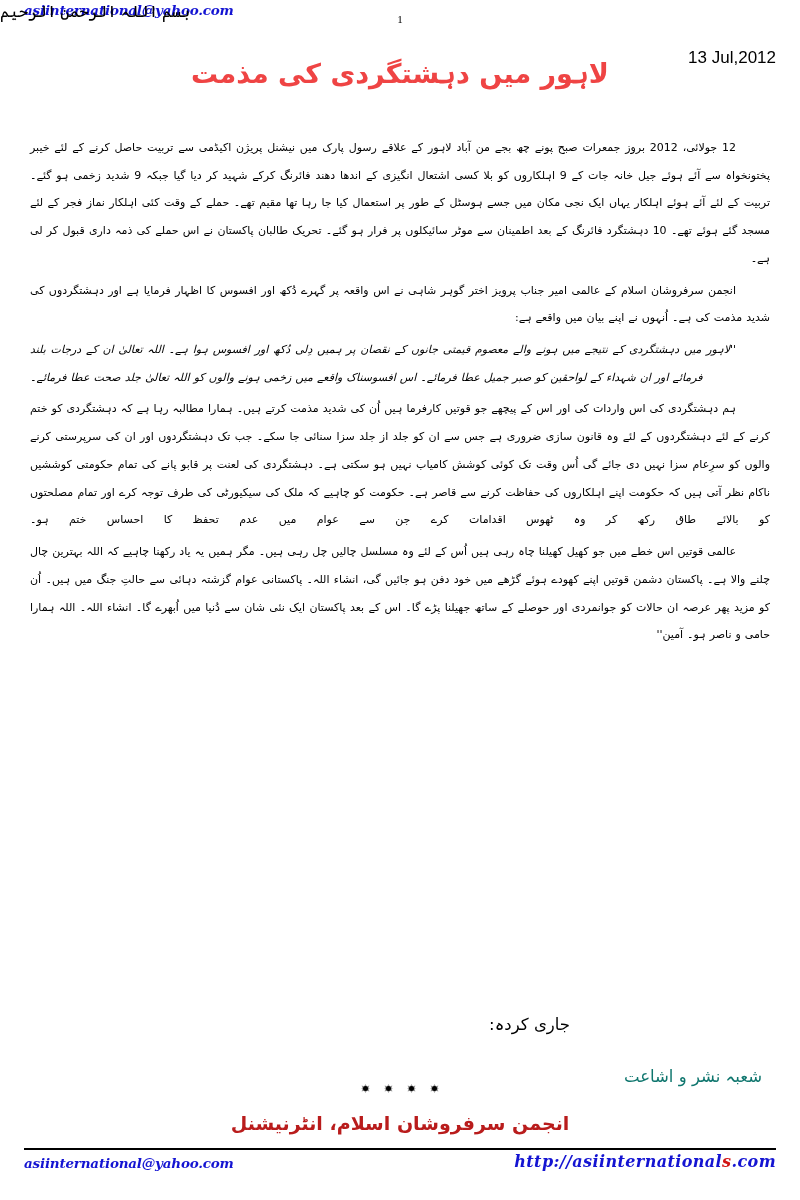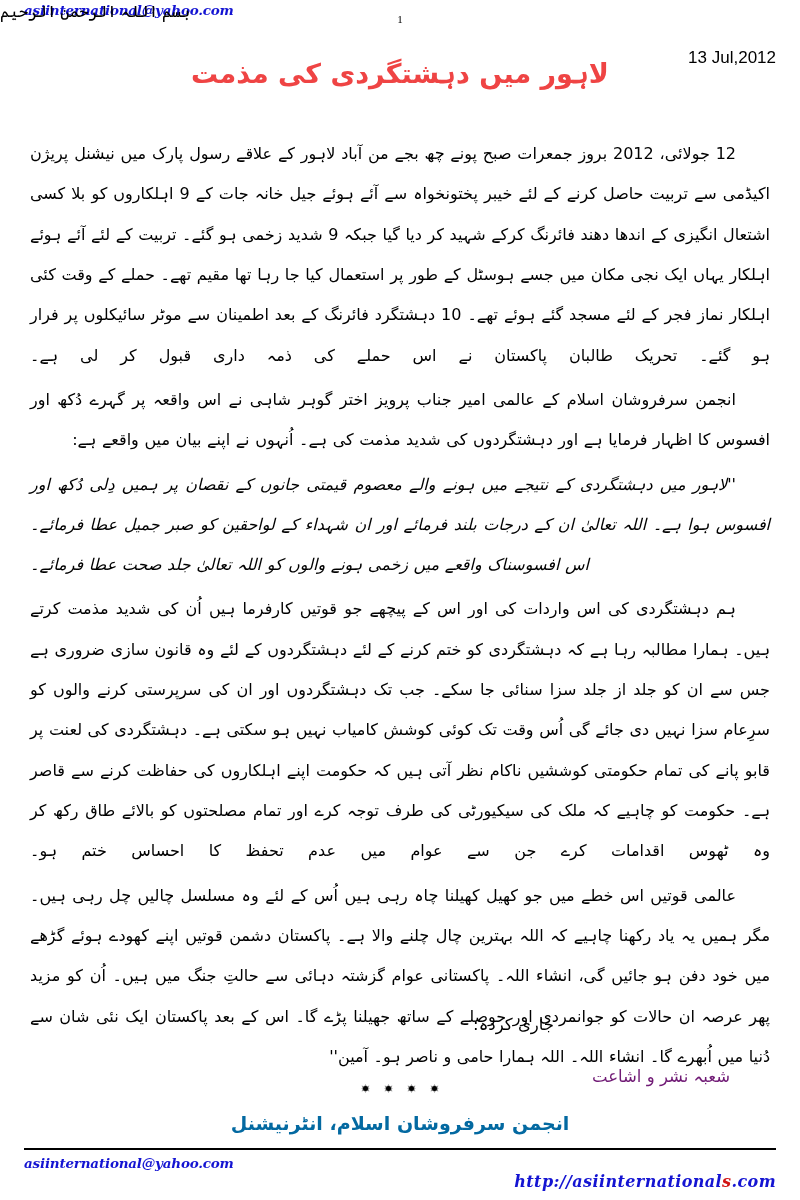--- a/index.html
+++ b/index.html
@@ -97,53 +97,53 @@
     left: 30px;
     right: 30px;
     top: 134px;
     direction: rtl;
     text-align: justify;
     text-align-last: justify;
   }
 
   .para {
     font-family: "DejaVu Sans", sans-serif;
-    font-size: 16px;
+    font-size: 11px;
     line-height: 2.52;
     color: #000000;
     margin: 0 0 4px 0;
     text-align: justify;
     text-align-last: justify;
     direction: rtl;
     word-spacing: 0.5px;
   }
   .para.indent { text-indent: 34px; }
   .para.last-right { text-align-last: right; }
   .para.quote { text-align-last: left; font-style: italic; }
 
   .sig-block {
     position: absolute;
     left: 30px;
-    right: 46px;
+    right: 30px;
     top: 1012px;
     direction: rtl;
   }
   .sig-issued {
     font-family: "DejaVu Sans", sans-serif;
     font-size: 16.5px;
     color: #000000;
     margin: 0;
     padding-right: 200px;
     line-height: 1.6;
   }
   .sig-dept {
     font-family: "DejaVu Sans", sans-serif;
     font-size: 16.5px;
-    color: #701a75;
-    margin: 26px 16px 0 0;
+    color: #0f766e;
+    margin: 26px 0 0 0;
     padding-right: 8px;
     line-height: 1.6;
   }
 
   
   .ornament-row {
     position: absolute;
     left: 0;
     right: 0;
     top: 1084px;
@@ -180,21 +180,21 @@
 
   .org-name {
     position: absolute;
     left: 0;
     right: 0;
     top: 1112px;
     text-align: center;
     font-family: "DejaVu Sans", sans-serif;
     font-size: 19px;
     font-weight: 700;
-    color: #0369a1;
+    color: #b91c1c;
     direction: rtl;
     letter-spacing: 0.3px;
   }
 
   
   .footer-rule {
     position: absolute;
     left: 24px;
     right: 24px;
     top: 1148px;
@@ -221,21 +221,20 @@
     top: 1152px;
     font-family: "DejaVu Serif", "Liberation Serif", serif;
     font-style: italic;
     font-weight: 700;
     font-size: 16px;
     color: #1414d2;
     letter-spacing: 0.4px;
     direction: ltr;
     unicode-bidi: isolate;
     white-space: nowrap;
-    margin-top: 20px;
   }
   .footer-url .hl { color: #d21414; }
 </style>
 </head>
 <body>
 
 <div class="page">
 
   <div class="hdr-email">asiinternational@yahoo.com</div>
 

